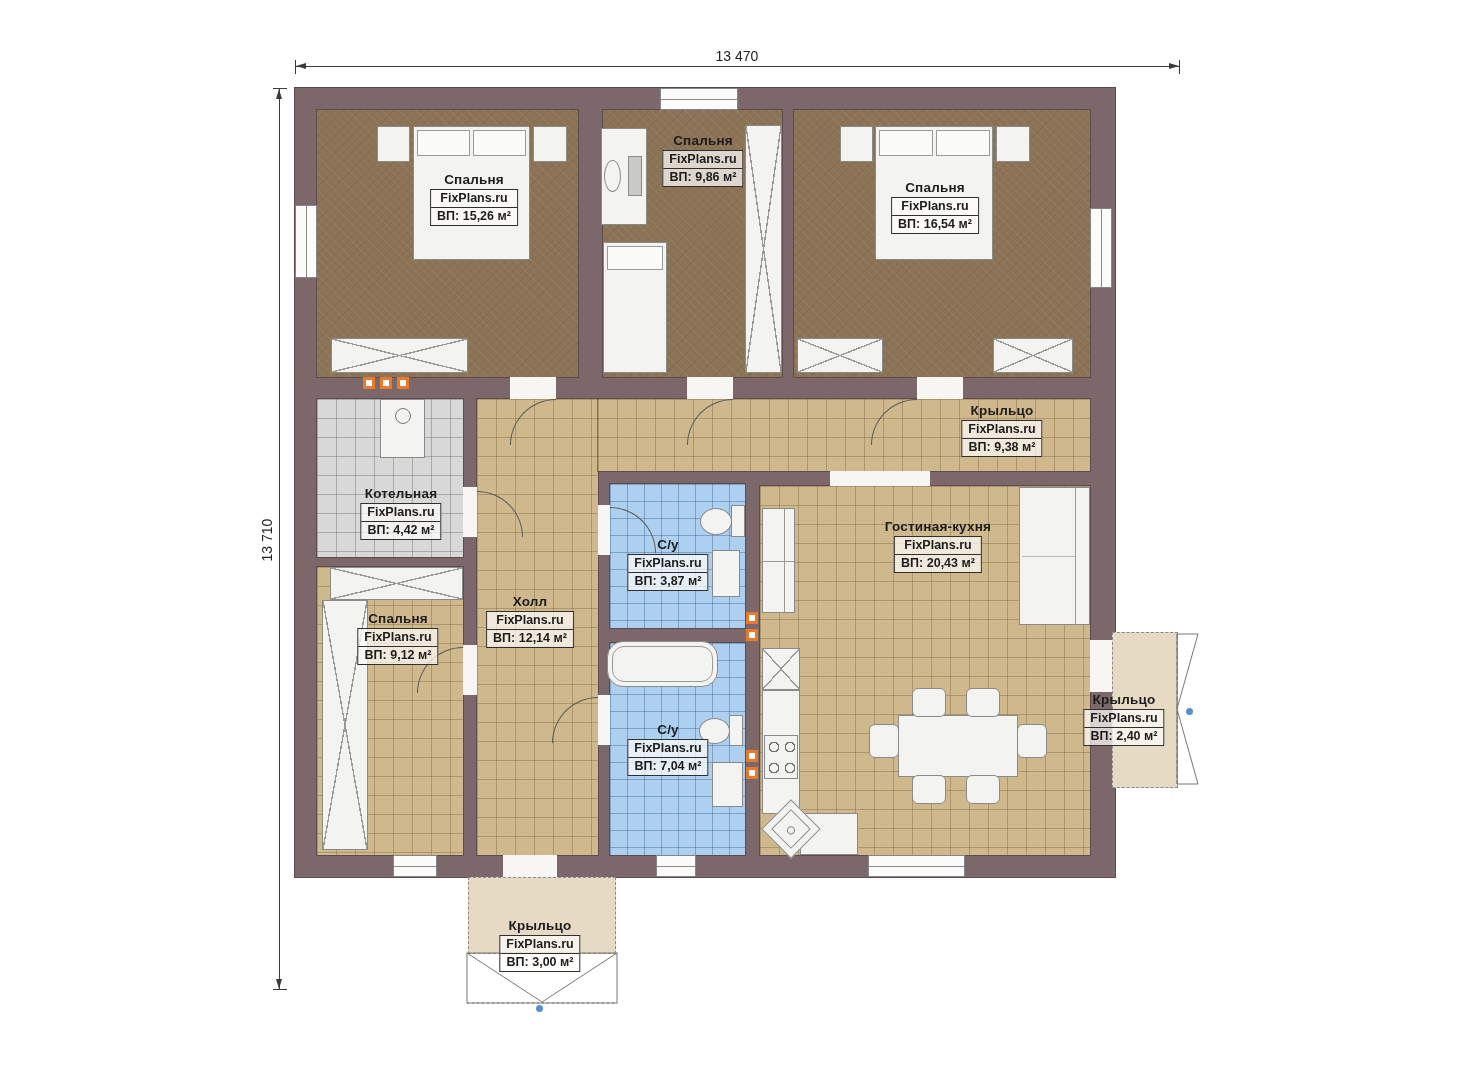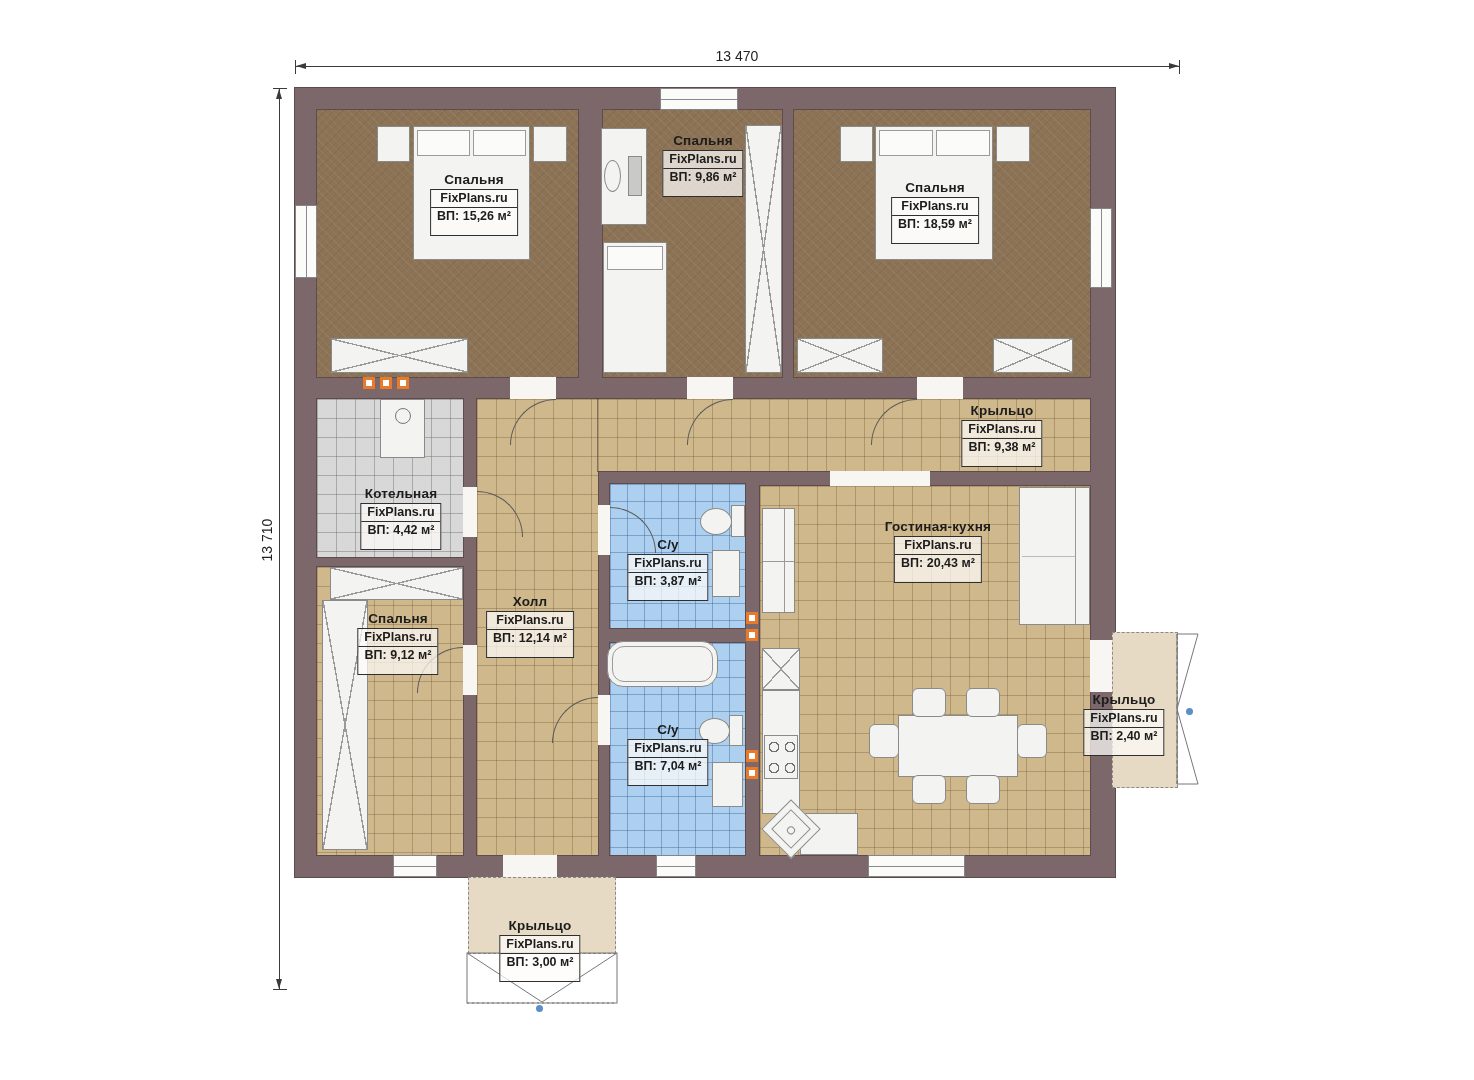--- a/index.html
+++ b/index.html
@@ -68,21 +68,21 @@
   
   .omark{position:absolute;width:12px;height:12px;background:#fff;border:3px solid #e87a2c;box-sizing:border-box;}
   .bdot{position:absolute;width:7px;height:7px;border-radius:50%;background:#5b8fc7;}
 
   
   .room-label{position:absolute;transform:translateX(-50%);display:flex;flex-direction:column;
     align-items:center;color:#1c1c1c;z-index:30;white-space:nowrap;}
   .rl-name{font-size:13.5px;font-weight:bold;margin-bottom:2px;letter-spacing:.2px;}
   .rl-box{border:1px solid #2f2f2f;background:rgba(253,252,249,.72);text-align:center;}
   .rl-brand{padding:1px 6px 2px;border-bottom:1px solid #2f2f2f;font-size:12.5px;font-weight:bold;}
-  .rl-area{padding:1px 6px 12px;font-size:12.5px;font-weight:bold;}
+  .rl-area{padding:1px 6px 2px;font-size:12.5px;font-weight:bold;}
 
   
   .dim-line-h{position:absolute;border-top:1px solid #3a3a3a;}
   .dim-line-v{position:absolute;border-left:1px solid #3a3a3a;}
   .tick-v{position:absolute;width:1px;height:14px;background:#3a3a3a;top:-7px;}
   .tick-h{position:absolute;height:1px;width:14px;background:#3a3a3a;left:-7px;}
   .arr{position:absolute;width:0;height:0;}
   .arr-r{border-left:10px solid #3a3a3a;border-top:3.5px solid transparent;border-bottom:3.5px solid transparent;}
   .arr-l{border-right:10px solid #3a3a3a;border-top:3.5px solid transparent;border-bottom:3.5px solid transparent;}
   .arr-u{border-bottom:10px solid #3a3a3a;border-left:3.5px solid transparent;border-right:3.5px solid transparent;}
@@ -245,21 +245,21 @@
     <div class="rl-name">Спальня</div>
     <div class="rl-box">
         <div class="rl-brand">FixPlans.ru</div>
       <div class="rl-area">ВП: 9,86 м²</div>
       </div>
   </div>
   <div class="room-label" style="left:935px;top:180px;">
     <div class="rl-name">Спальня</div>
     <div class="rl-box">
         <div class="rl-brand">FixPlans.ru</div>
-      <div class="rl-area">ВП: 18,59 м²</div>
+      <div class="rl-area">ВП: 16,54 м²</div>
       </div>
   </div>
   <div class="room-label" style="left:1002px;top:403px;">
     <div class="rl-name">Крыльцо</div>
     <div class="rl-box">
         <div class="rl-brand">FixPlans.ru</div>
       <div class="rl-area">ВП: 9,38 м²</div>
       </div>
   </div>
   <div class="room-label" style="left:401px;top:486px;">

